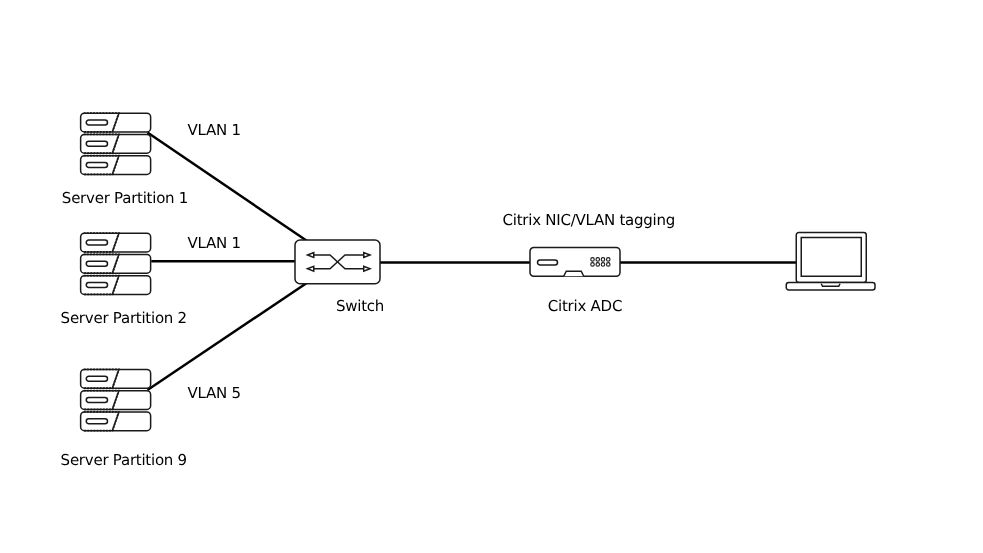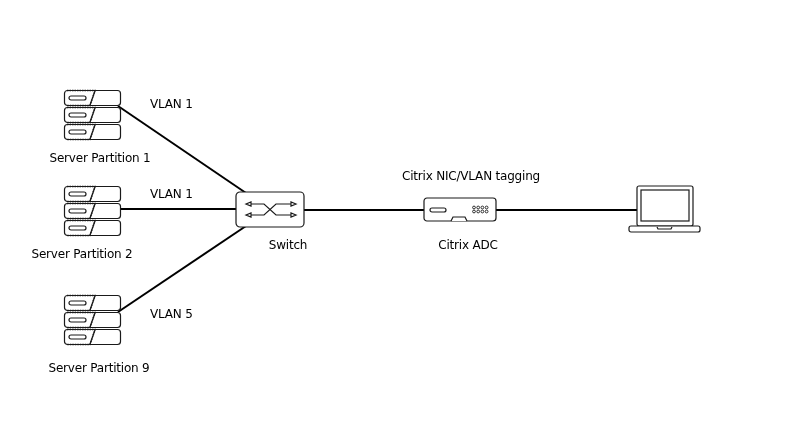--- a/index.html
+++ b/index.html
@@ -121,16 +121,16 @@
     <path d="M28 41 L29 43 L42 43 L43 41" fill="none"></path>
   </g>
 </svg>
 
 <div class="label" style="left:150px; top:97px;">VLAN 1</div>
 <div class="label" style="left:150px; top:187px;">VLAN 1</div>
 <div class="label" style="left:150px; top:307px;">VLAN 5</div>
 <div class="label center" style="left:471px; top:169px;">Citrix NIC/VLAN tagging</div>
 
 <div class="label center" style="left:100px; top:151px;">Server Partition 1</div>
-<div class="label center" style="left:82px; top:247px;">Server Partition 2</div>
+<div class="label center" style="left:99px; top:247px;">Server Partition 2</div>
 <div class="label center" style="left:99px; top:361px;">Server Partition 9</div>
 <div class="label center" style="left:268px; top:238px;margin-left:20px;">Switch</div>
 <div class="label center" style="left:468px; top:238px;">Citrix ADC</div>
 
 </body></html>

